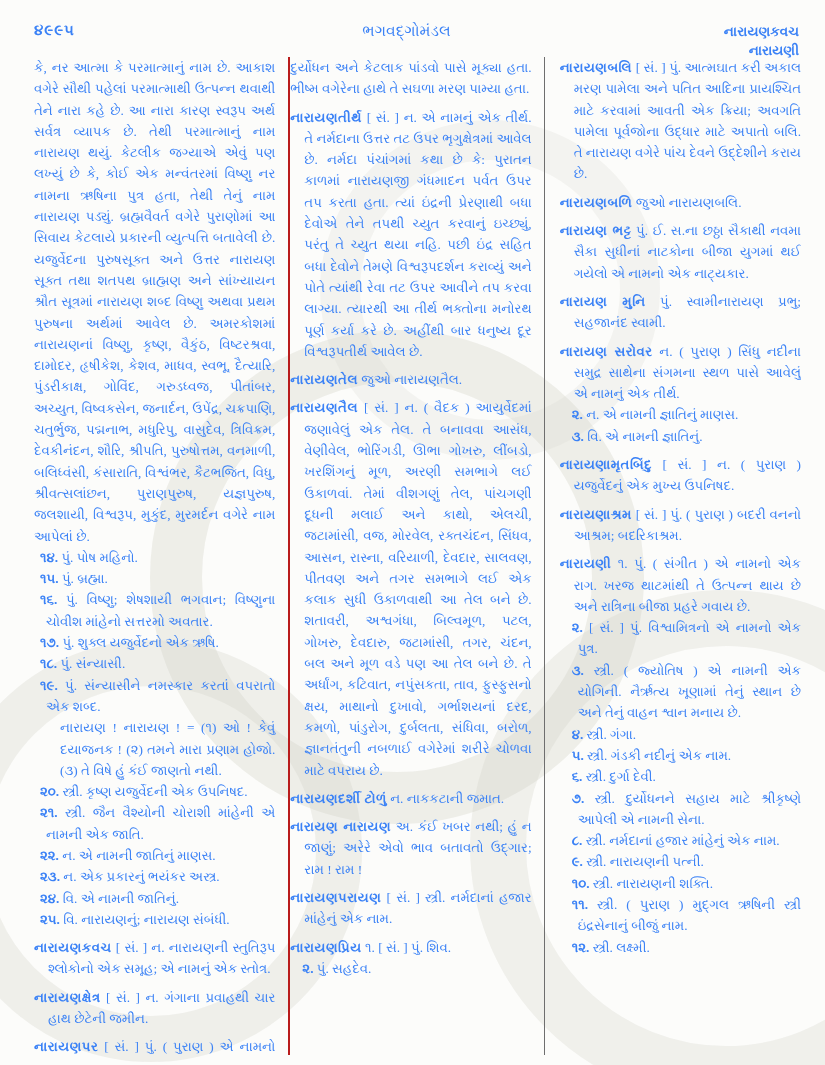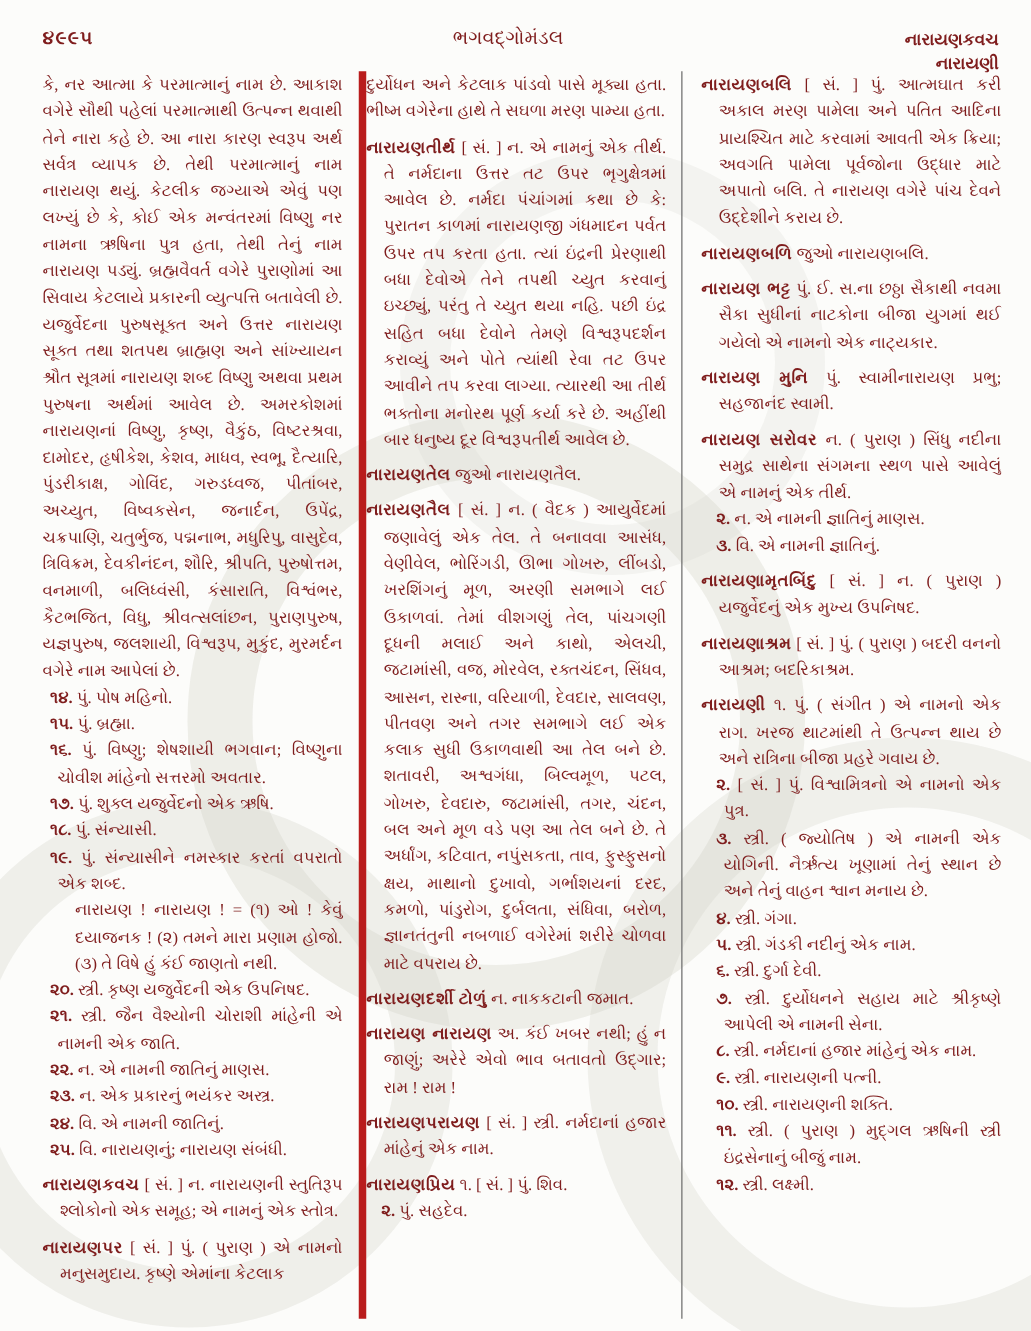--- a/index.html
+++ b/index.html
@@ -1,33 +1,33 @@
 <!DOCTYPE html>
 <html><head>
 <meta charset="utf-8">
 <style>
   html,body{margin:0;padding:0;background:#e8e8e6;}
   #page{position:relative;width:825px;height:1065px;background:#fcfcfa;overflow:hidden;
-        font-family:"Liberation Serif","DejaVu Serif",serif;color:#7f1d1d;}
+        font-family:"Liberation Serif","DejaVu Serif",serif;color:#3b82f6;}
   
   #hdr{position:absolute;top:22px;left:34px;right:26px;display:flex;align-items:flex-start;z-index:2;}
   #pgnum{width:140px;font-weight:bold;font-size:15px;letter-spacing:1px;}
   #btitle{flex:1;text-align:center;font-weight:normal;font-size:15.5px;}
   #gwords{width:160px;text-align:right;font-weight:bold;font-size:13.5px;line-height:19px;}
   
   .wm{position:absolute;border-radius:50%;z-index:0;}
   #wm1{left:150px;top:330px;width:390px;height:390px;border:52px solid rgba(210,208,198,0.33);}
   #wm2{left:470px;top:590px;width:400px;height:400px;border:56px solid rgba(210,208,198,0.28);}
   #wm3{left:-60px;top:640px;width:330px;height:330px;border:46px solid rgba(210,208,198,0.30);}
   #wm4{left:320px;top:120px;width:260px;height:260px;border:40px solid rgba(214,212,203,0.22);}
   
   #cols{position:absolute;top:57px;left:34px;right:24px;bottom:10px;display:flex;z-index:1;}
   .col{flex:1 1 0;overflow:hidden;text-align:justify;font-size:13.3px;line-height:21.3px;}
   #c1{padding-right:13px;}
-  #c2{border-left:6px solid #b91c1c;padding:0 12px 0 0;}
+  #c2{border-left:2px solid #b91c1c;padding:0 12px 0 0;}
   #c3{border-left:1px solid #6e6e6e;padding-left:15px;}
   p{margin:0;}
   .cont{margin:0;}
   .entry{margin-top:7px;text-indent:-14px;padding-left:14px;}
   .hw{font-weight:bold;letter-spacing:0.5px;}
   .num{font-weight:bold;}
   .sense{text-indent:-6px;padding-left:12px;}
   .sub{text-indent:-6px;padding-left:18px;}
   .note{padding-left:26px;margin:0;}
 </style>
@@ -61,20 +61,21 @@
       <p class="sense"><b class="num">૧૮.</b> <span>પું. સંન્યાસી.</span></p>
       <p class="sense"><b class="num">૧૯.</b> <span>પું. સંન્યાસીને નમસ્કાર કરતાં વપરાતો એક શબ્દ.</span></p>
       <p class="note"><span>નારાયણ ! નારાયણ ! = (૧) ઓ ! કેવું દયાજનક ! (૨) તમને મારા પ્રણામ હોજો. (૩) તે વિષે હું કંઈ જાણતો નથી.</span></p>
       <p class="sense"><b class="num">૨૦.</b> <span>સ્ત્રી. કૃષ્ણ યજુર્વેદની એક ઉપનિષદ.</span></p>
       <p class="sense"><b class="num">૨૧.</b> <span>સ્ત્રી. જૈન વૈશ્યોની ચોરાશી માંહેની એ નામની એક જાતિ.</span></p>
       <p class="sense"><b class="num">૨૨.</b> <span>ન. એ નામની જાતિનું માણસ.</span></p>
       <p class="sense"><b class="num">૨૩.</b> <span>ન. એક પ્રકારનું ભયંકર અસ્ત્ર.</span></p>
       <p class="sense"><b class="num">૨૪.</b> <span>વિ. એ નામની જાતિનું.</span></p>
       <p class="sense"><b class="num">૨૫.</b> <span>વિ. નારાયણનું; નારાયણ સંબંધી.</span></p>
       <p class="entry"><b class="hw">નારાયણકવચ</b> <span>[ સં. ] ન. નારાયણની સ્તુતિરૂપ શ્લોકોનો એક સમૂહ; એ નામનું એક સ્તોત્ર.</span></p>
+      <p class="entry"><b class="hw">નારાયણક્ષેત્ર</b> <span>[ સં. ] ન. ગંગાના પ્રવાહથી ચાર હાથ છેટેની જમીન.</span></p>
       <p class="entry"><b class="hw">નારાયણપર</b> <span>[ સં. ] પું. ( પુરાણ ) એ નામનો મનુસમુદાય. કૃષ્ણે એમાંના કેટલાક</span></p>
     </div>
 
     <div class="col" id="c2">
       <p class="cont"><span>દુર્યોધન અને કેટલાક પાંડવો પાસે મૂક્યા હતા. ભીષ્મ વગેરેના હાથે તે સઘળા મરણ પામ્યા હતા.</span></p>
       <p class="entry"><b class="hw">નારાયણતીર્થ</b> <span>[ સં. ] ન. એ નામનું એક તીર્થ. તે નર્મદાના ઉત્તર તટ ઉપર ભૃગુક્ષેત્રમાં આવેલ છે. નર્મદા પંચાંગમાં કથા છે કે: પુરાતન કાળમાં નારાયણજી ગંધમાદન પર્વત ઉપર તપ કરતા હતા. ત્યાં ઇંદ્રની પ્રેરણાથી બધા દેવોએ તેને તપથી ચ્યુત કરવાનું ઇચ્છ્યું, પરંતુ તે ચ્યુત થયા નહિ. પછી ઇંદ્ર સહિત બધા દેવોને તેમણે વિશ્વરૂપદર્શન કરાવ્યું અને પોતે ત્યાંથી રેવા તટ ઉપર આવીને તપ કરવા લાગ્યા. ત્યારથી આ તીર્થ ભક્તોના મનોરથ પૂર્ણ કર્યા કરે છે. અહીંથી બાર ધનુષ્ય દૂર વિશ્વરૂપતીર્થ આવેલ છે.</span></p>
       <p class="entry"><b class="hw">નારાયણતેલ</b> <span>જુઓ નારાયણતૈલ.</span></p>
       <p class="entry"><b class="hw">નારાયણતૈલ</b> <span>[ સં. ] ન. ( વૈદક ) આયુર્વેદમાં જણાવેલું એક તેલ. તે બનાવવા આસંધ, વેણીવેલ, ભોરિંગડી, ઊભા ગોખરુ, લીંબડો, ખરશિંગનું મૂળ, અરણી સમભાગે લઈ ઉકાળવાં. તેમાં વીશગણું તેલ, પાંચગણી દૂધની મલાઈ અને કાથો, એલચી, જટામાંસી, વજ, મોરવેલ, રક્તચંદન, સિંધવ, આસન, રાસ્ના, વરિયાળી, દેવદાર, સાલવણ, પીતવણ અને તગર સમભાગે લઈ એક કલાક સુધી ઉકાળવાથી આ તેલ બને છે. શતાવરી, અશ્વગંધા, બિલ્વમૂળ, પટલ, ગોખરુ, દેવદારુ, જટામાંસી, તગર, ચંદન, બલ અને મૂળ વડે પણ આ તેલ બને છે. તે અર્ધાંગ, કટિવાત, નપુંસકતા, તાવ, ફુસ્ફુસનો ક્ષય, માથાનો દુખાવો, ગર્ભાશયનાં દરદ, કમળો, પાંડુરોગ, દુર્બલતા, સંધિવા, બરોળ, જ્ઞાનતંતુની નબળાઈ વગેરેમાં શરીરે ચોળવા માટે વપરાય છે.</span></p>
       <p class="entry"><b class="hw">નારાયણદર્શી ટોળું</b> <span>ન. નાકકટાની જમાત.</span></p>
       <p class="entry"><b class="hw">નારાયણ નારાયણ</b> <span>અ. કંઈ ખબર નથી; હું ન જાણું; અરેરે એવો ભાવ બતાવતો ઉદ્ગાર; રામ ! રામ !</span></p>

